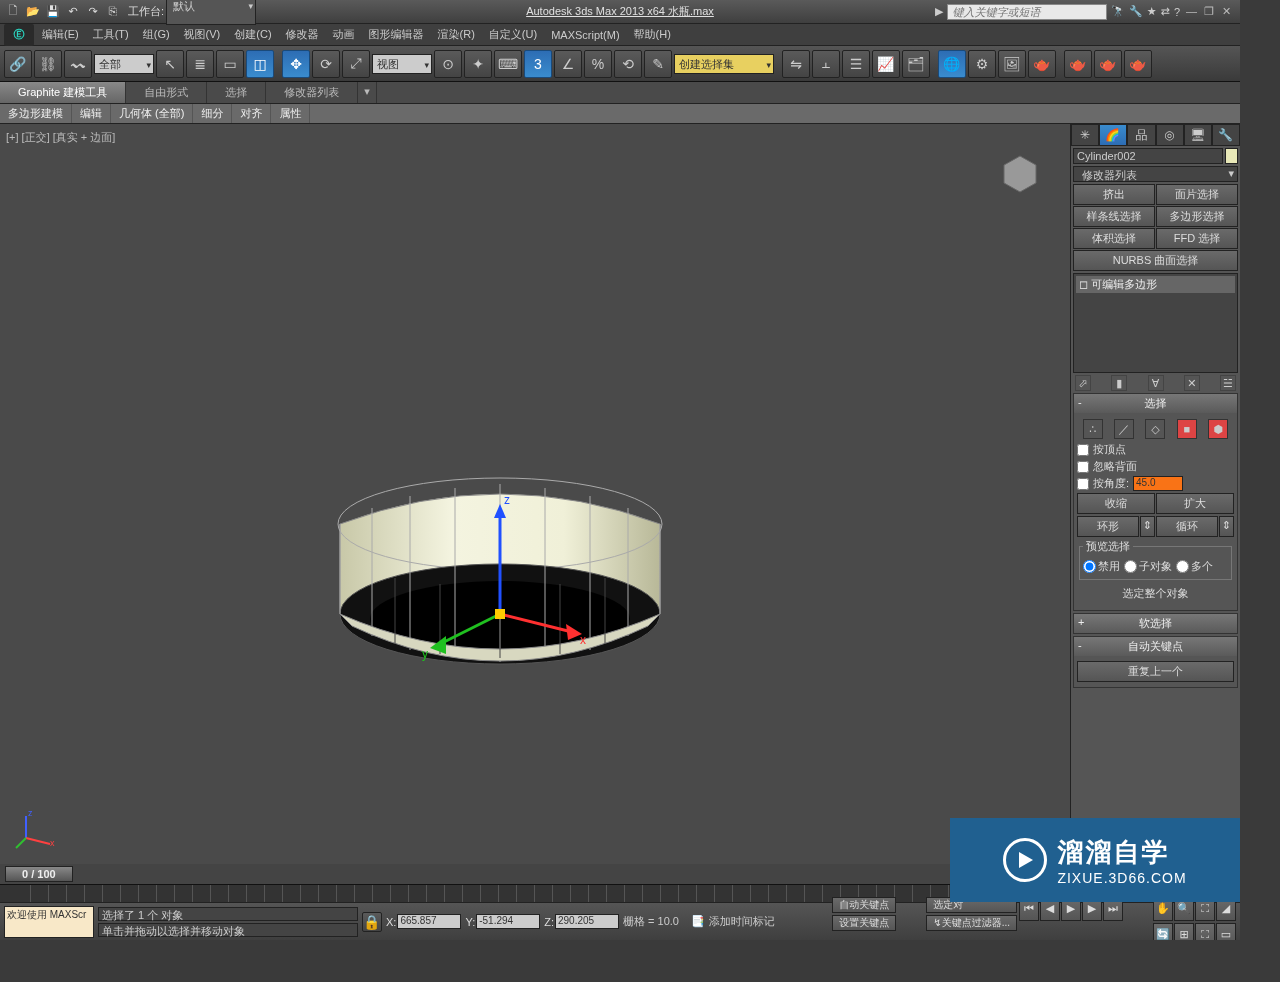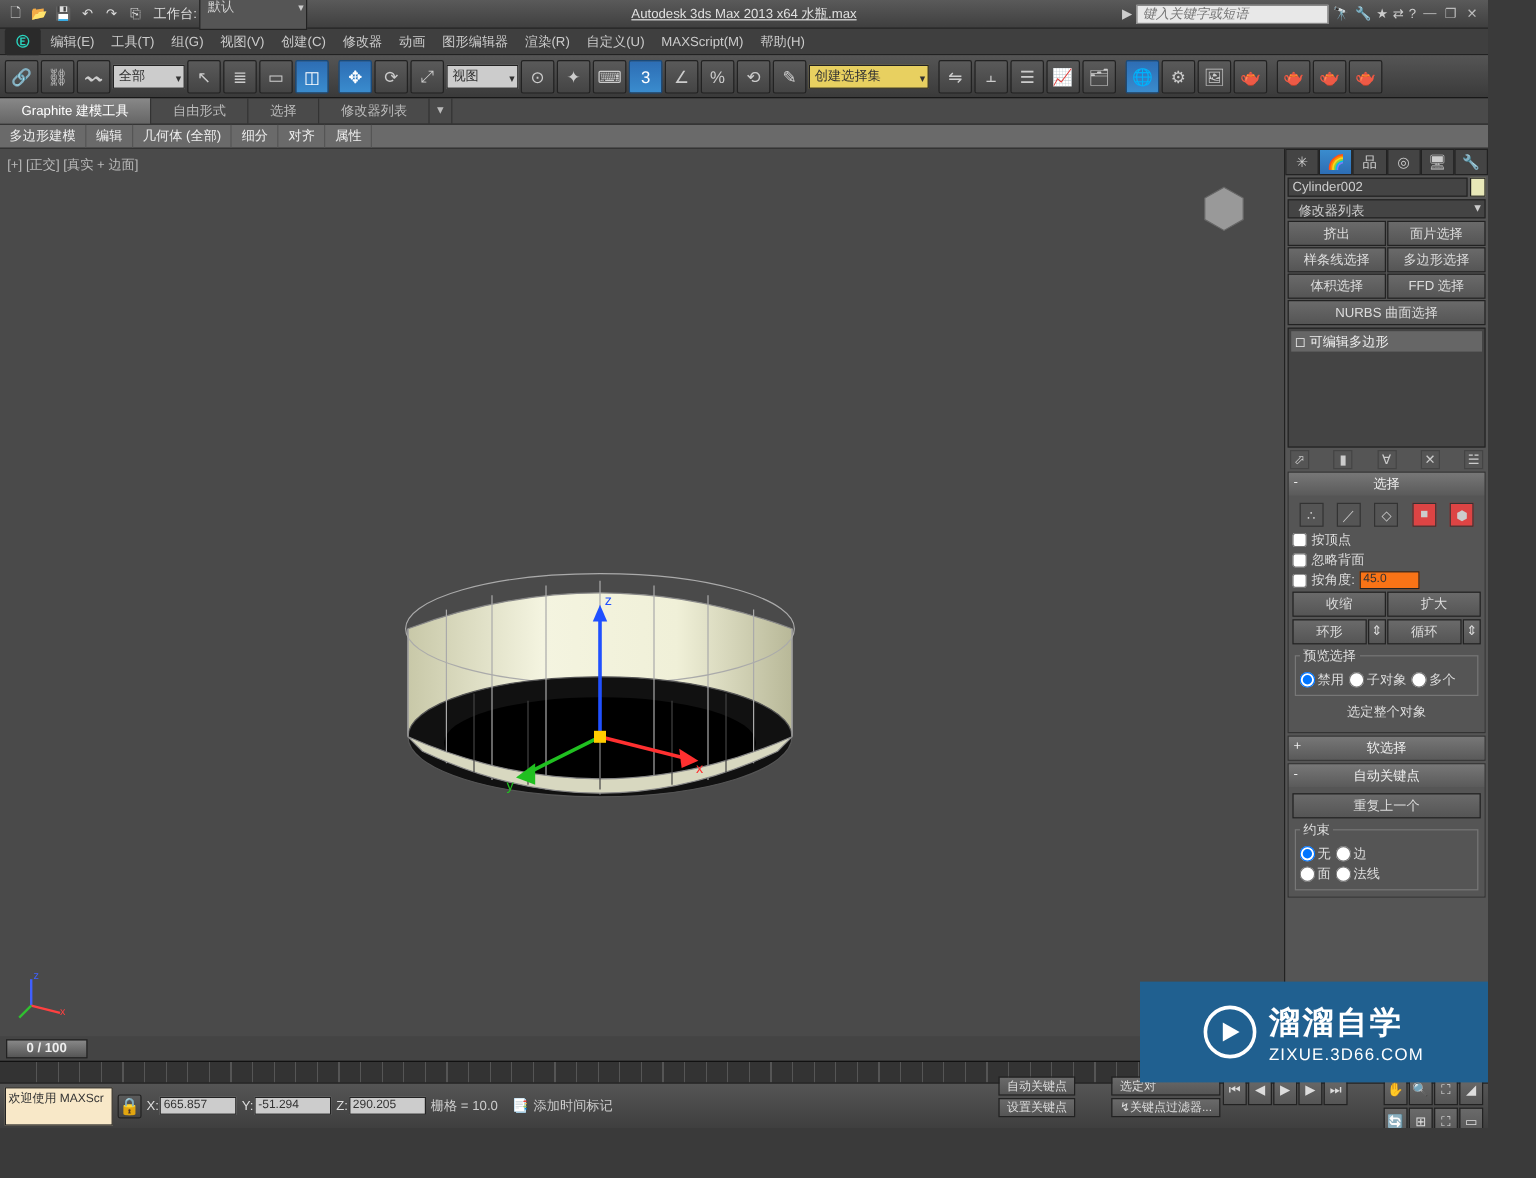--- a/index.html
+++ b/index.html
@@ -380,56 +380,37 @@
   <div class="rollout">
     <div class="rollhead"><span class="pm">+</span><span>软选择</span></div>
   </div>
 
   <div class="rollout">
     <div class="rollhead"><span class="pm">-</span><span>自动关键点</span></div>
     <div class="rollbody">
       <div class="btnrow">
           <div class="b">重复上一个</div>
         </div>
-      <fieldset>
-        <legend>约束</legend>
-        <div class="radios">
-          <label>
-              <input type="radio" name="cn" checked="" style="">
-              <span>无</span>
-            </label>
-          <label>
-              <input type="radio" name="cn" style="">
-              <span>边</span>
-            </label>
-        </div>
-        <div class="radios">
-          <label>
-              <input type="radio" name="cn" style="">
-              <span>面</span>
-            </label>
-          <label>
-              <input type="radio" name="cn" style="">
-              <span>法线</span>
-            </label>
-        </div>
-      </fieldset>
     </div>
   </div>
 </div>
 
 <div class="timeslider">
   <div class="knob">0 / 100</div>
 </div>
 <div class="trackbar">
   <div class="ticks"></div>
 </div>
 
 <div class="statusbar">
   <div class="script">欢迎使用  MAXScr</div>
+  <div class="prompt">
+    <div class="line">选择了 1 个 对象</div>
+    <div class="line">单击并拖动以选择并移动对象</div>
+  </div>
   <div class="tbtn" style="width:20px;height:20px">🔒</div>
   <div class="coord">
       <span class="lbl">X:</span>
       <span class="val">665.857</span>
     </div>
   <div class="coord">
       <span class="lbl">Y:</span>
       <span class="val">-51.294</span>
     </div>
   <div class="coord">

